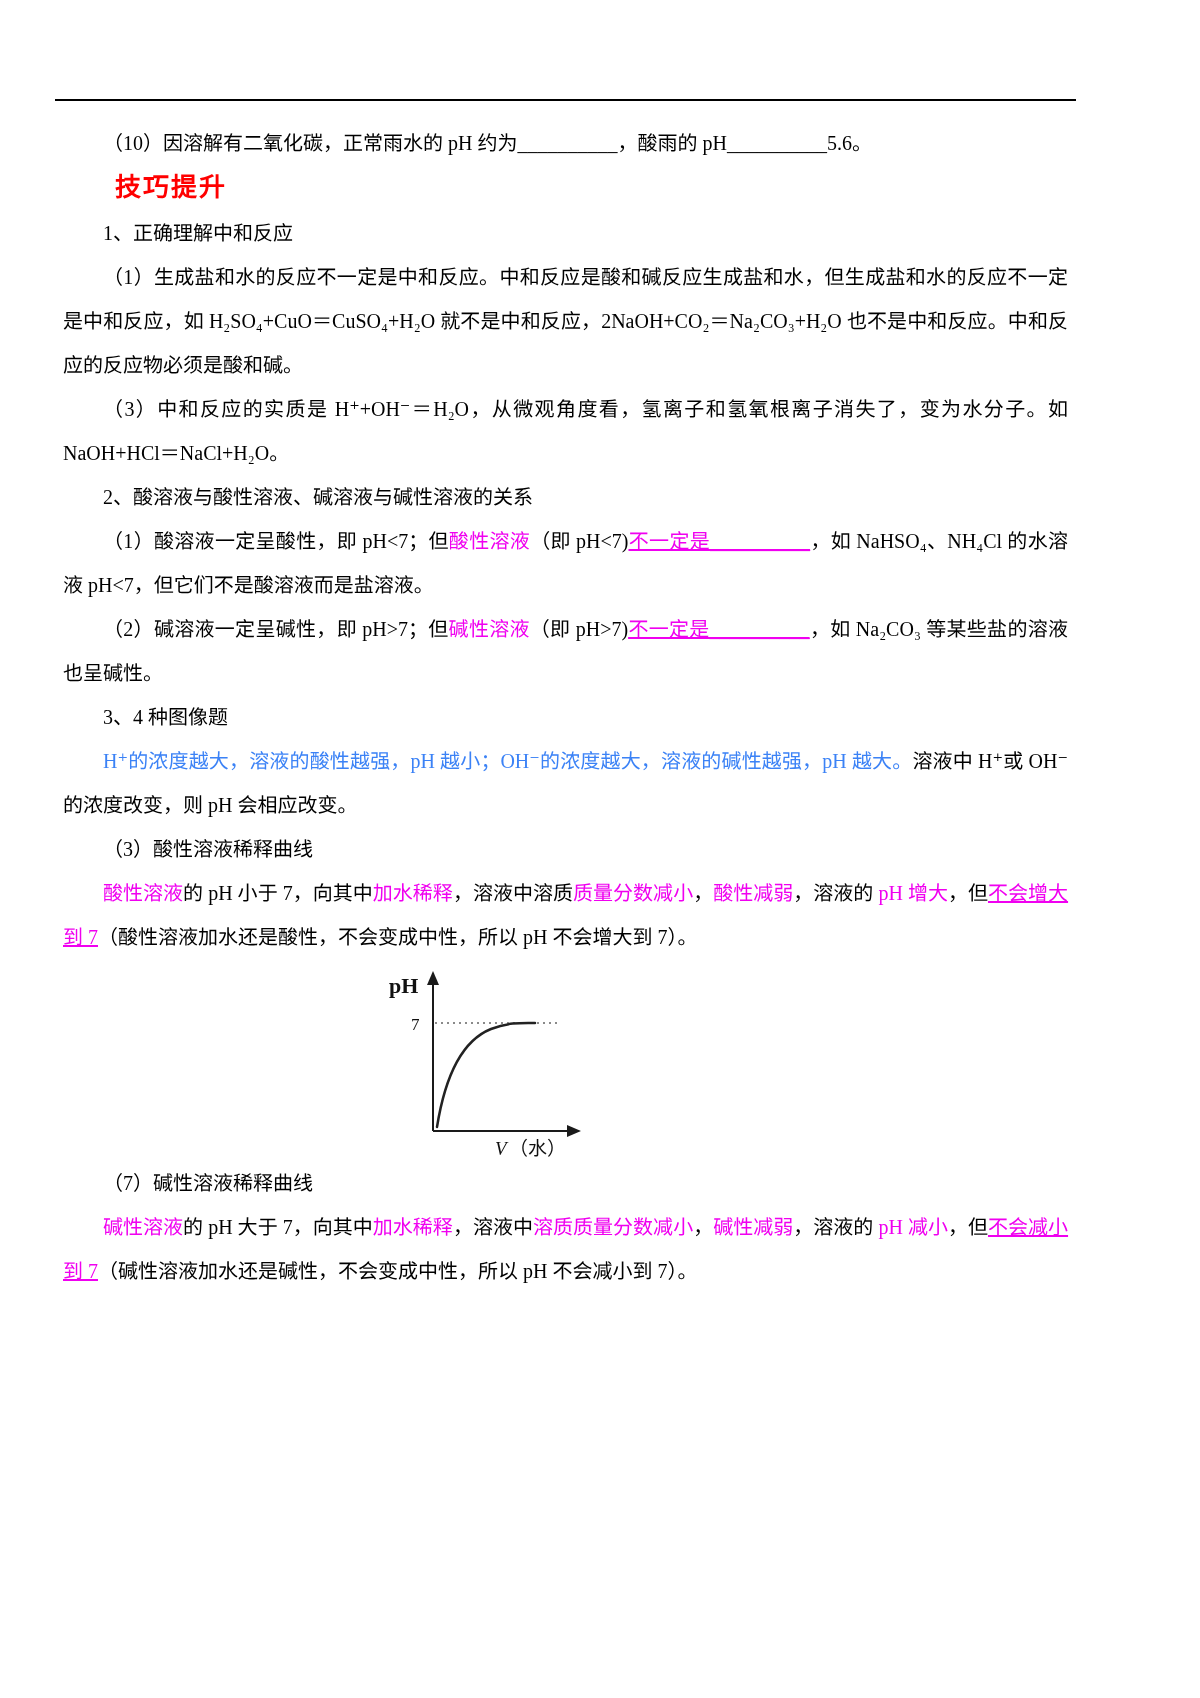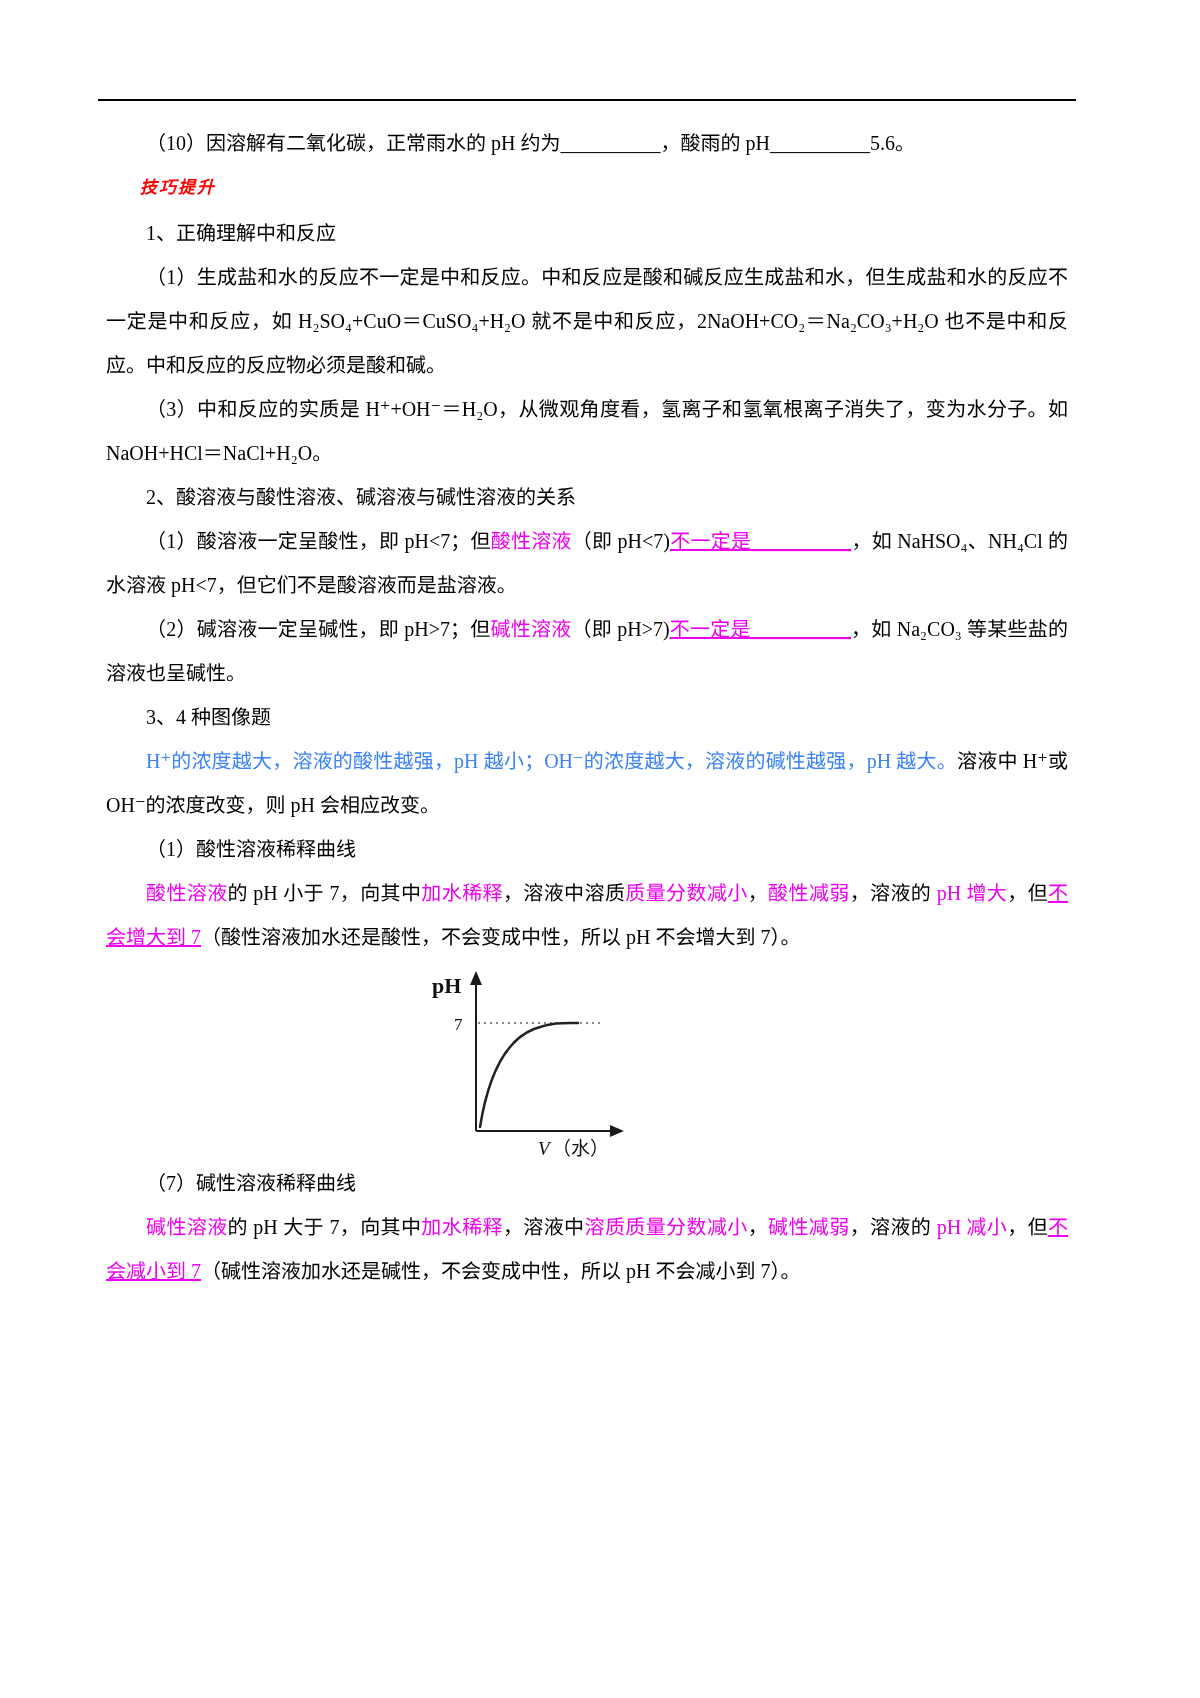--- a/index.html
+++ b/index.html
@@ -4,41 +4,40 @@
 <style>
   * { margin:0; padding:0; box-sizing:border-box; }
   html,body { background:#ffffff; }
   body {
     width:1200px; height:1698px;
     font-family:"Liberation Serif","DejaVu Serif","DejaVu Sans",serif;
     color:#000; overflow:hidden;
   }
   .page {
     width:1200px; height:1442px;
-    padding:99px 132px 0 106px;
+    padding:99px 132px 0 63px;
     position:relative; background:#fff;
   }
   .top-rule {
     border-top:2px solid #000;
     margin:0 -8px 20px -8px;
   }
   .para {
     font-size:20px; line-height:44px;
     text-align:justify; text-indent:2em;
     word-break:break-word;
   }
   .heading {
     font-size:20px; line-height:44px;
     font-weight:normal; text-indent:2em;
   }
   .tip-heading {
-    font-size:17px; line-height:46px;
+    font-size:26px; line-height:46px;
     font-weight:bold; text-indent:2em;
     letter-spacing:2px;
-    font-style:italic;
   }
   .chart-figure {
     margin:6px 0 4px 300px;
     width:260px; height:192px;
   }
   svg text { font-family:"Liberation Serif","DejaVu Serif",serif; fill:#111; }
 </style>
 </head>
 <body>
 
@@ -57,21 +56,21 @@
 
   <h3 class="heading">2、酸溶液与酸性溶液、碱溶液与碱性溶液的关系</h3>
 
   <p class="para"><span>（1）酸溶液一定呈酸性，即 pH&lt;7；但</span><span style="color: rgb(240, 0, 240);">酸性溶液</span><span>（即 pH&lt;7)</span><span style="color: rgb(240, 0, 240); text-decoration: underline;">不一定是__________</span><span>，如 NaHSO₄、NH₄Cl 的水溶液 pH&lt;7，但它们不是酸溶液而是盐溶液。</span></p>
   <p class="para"><span>（2）碱溶液一定呈碱性，即 pH&gt;7；但</span><span style="color: rgb(240, 0, 240);">碱性溶液</span><span>（即 pH&gt;7)</span><span style="color: rgb(240, 0, 240); text-decoration: underline;">不一定是__________</span><span>，如 Na₂CO₃ 等某些盐的溶液也呈碱性。</span></p>
 
   <h3 class="heading">3、4 种图像题</h3>
 
   <p class="para"><span style="color: #3b82f6;">H⁺的浓度越大，溶液的酸性越强，pH 越小；OH⁻的浓度越大，溶液的碱性越强，pH 越大。</span><span>溶液中 H⁺或 OH⁻的浓度改变，则 pH 会相应改变。</span></p>
 
-  <h4 class="heading">（1）酸性溶液稀释曲线</h4>
+  <h4 class="heading">（3）酸性溶液稀释曲线</h4>
 
   <p class="para"><span style="color: rgb(240, 0, 240);">酸性溶液</span><span>的 pH 小于 7，向其中</span><span style="color: rgb(240, 0, 240);">加水稀释</span><span>，溶液中溶质</span><span style="color: rgb(240, 0, 240);">质量分数减小</span><span>，</span><span style="color: rgb(240, 0, 240);">酸性减弱</span><span>，溶液的 </span><span style="color: rgb(240, 0, 240);">pH 增大</span><span>，但</span><span style="color: rgb(240, 0, 240); text-decoration: underline;">不会增大到 7</span><span>（酸性溶液加水还是酸性，不会变成中性，所以 pH 不会增大到 7）。</span></p>
 
   <figure class="chart-figure">
     <svg width="260" height="192" viewBox="0 0 260 192">
 
       <line x1="70" y1="166" x2="70" y2="16" stroke="#1a1a1a" stroke-width="2"></line>
       <polygon points="70,6 64,20 76,20" fill="#1a1a1a"></polygon>
 
       <line x1="70" y1="166" x2="208" y2="166" stroke="#1a1a1a" stroke-width="2"></line>

